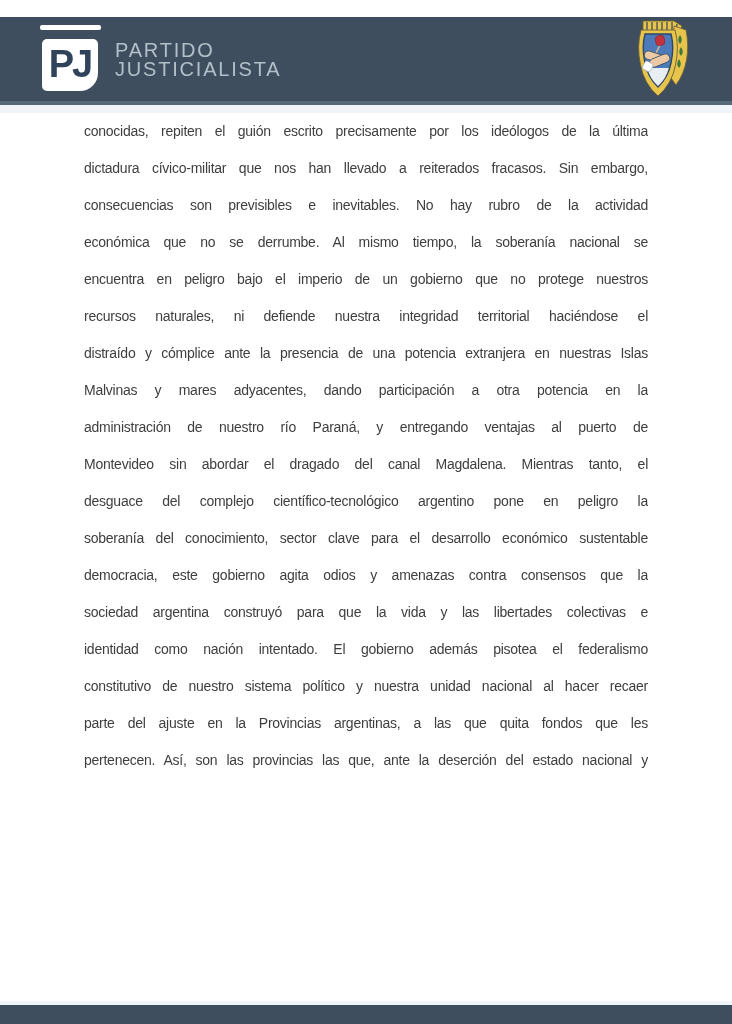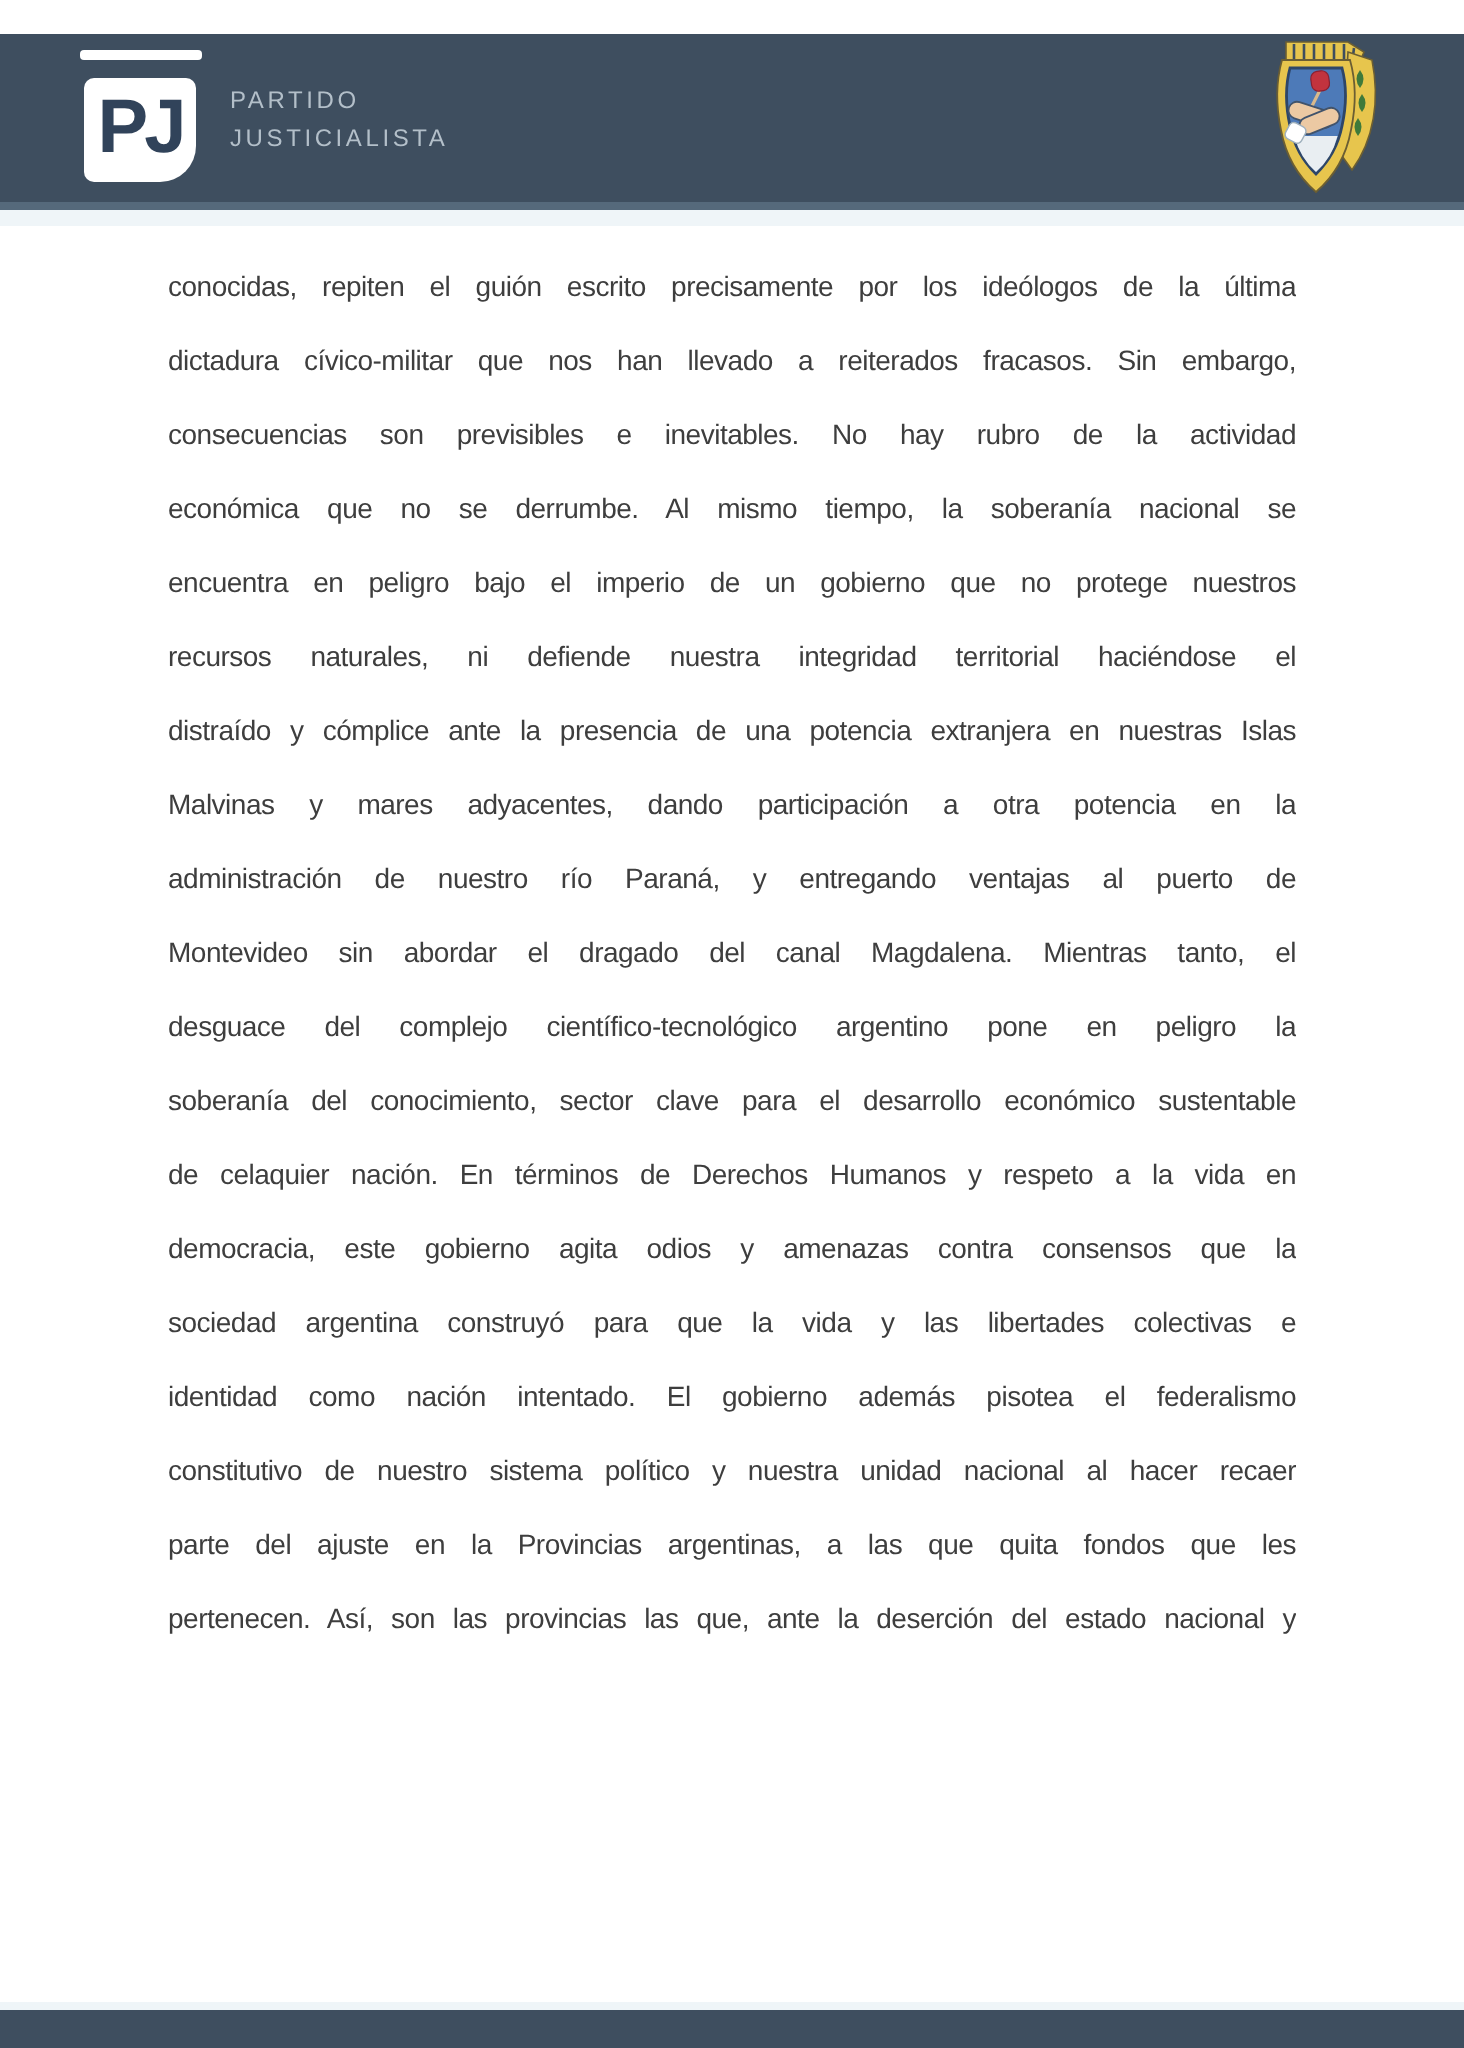--- a/index.html
+++ b/index.html
@@ -32,27 +32,27 @@
     display:flex;align-items:center;justify-content:center;
   }
   .logo-box span{
     font-size:38px;font-weight:800;letter-spacing:-2px;
     color:var(--logo_monogram_color,#31435A);
     transform:translateY(-1px);
   }
   .orgname{
     position:absolute;left:115px;top:24px;
     color:var(--header_text,#B3BFC9);
-    font-size:12px;line-height:19px;letter-spacing:1.8px;font-weight:400;
+    font-size:20px;line-height:19px;letter-spacing:1.8px;font-weight:400;
   }
   .emblem{position:absolute;right:35px;top:3px;}
   
   .body-text{
     position:absolute;top:96px;left:84px;width:564px;
-    padding-top:12px;
+    padding-top:0;
   }
   .line{
     margin:0;height:37px;line-height:37px;
     font-size:14px;letter-spacing:-0.25px;
     color:var(--body_text,#3E3E3E);
     text-align:justify;text-align-last:justify;
     overflow:hidden;
   }
   
   .footer-glow{
@@ -123,21 +123,20 @@
     <p class="line">consecuencias son previsibles e inevitables. No hay rubro de la actividad</p>
     <p class="line">económica que no se derrumbe. Al mismo tiempo, la soberanía nacional se</p>
     <p class="line">encuentra en peligro bajo el imperio de un gobierno que no protege nuestros</p>
     <p class="line">recursos naturales, ni defiende nuestra integridad territorial haciéndose el</p>
     <p class="line">distraído y cómplice ante la presencia de una potencia extranjera en nuestras Islas</p>
     <p class="line">Malvinas y mares adyacentes, dando participación a otra potencia en la</p>
     <p class="line">administración de nuestro río Paraná, y entregando ventajas al puerto de</p>
     <p class="line">Montevideo sin abordar el dragado del canal Magdalena. Mientras tanto, el</p>
     <p class="line">desguace del complejo científico-tecnológico argentino pone en peligro la</p>
     <p class="line">soberanía del conocimiento, sector clave para el desarrollo económico sustentable</p>
-    <p class="line">de celaquier nación. En términos de Derechos Humanos y respeto a la vida en</p>
     <p class="line">democracia, este gobierno agita odios y amenazas contra consensos que la</p>
     <p class="line">sociedad argentina construyó para que la vida y las libertades colectivas e</p>
     <p class="line">identidad como nación intentado. El gobierno además pisotea el federalismo</p>
     <p class="line">constitutivo de nuestro sistema político y nuestra unidad nacional al hacer recaer</p>
     <p class="line">parte del ajuste en la Provincias argentinas, a las que quita fondos que les</p>
     <p class="line">pertenecen. Así, son las provincias las que, ante la deserción del estado nacional y</p>
   </main>
 
   <div class="footer-glow"></div>
   <footer class="bottombar"></footer>

